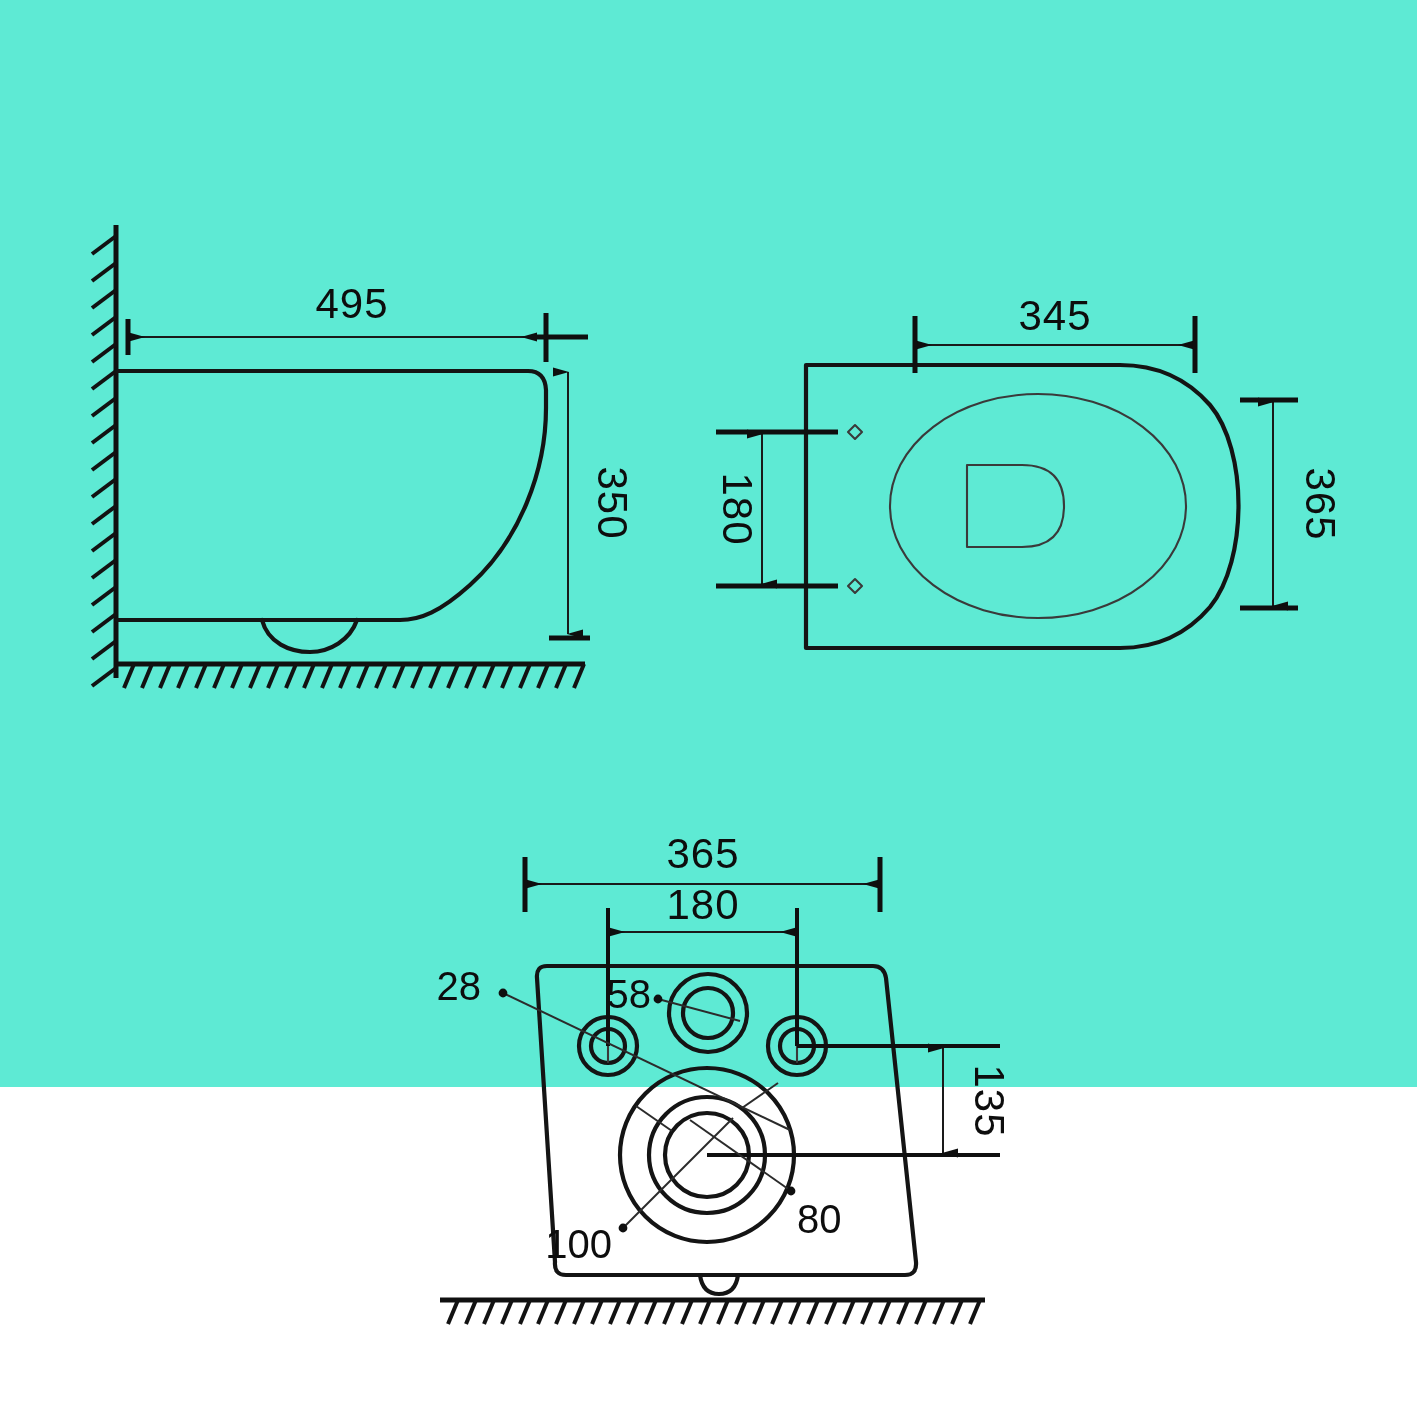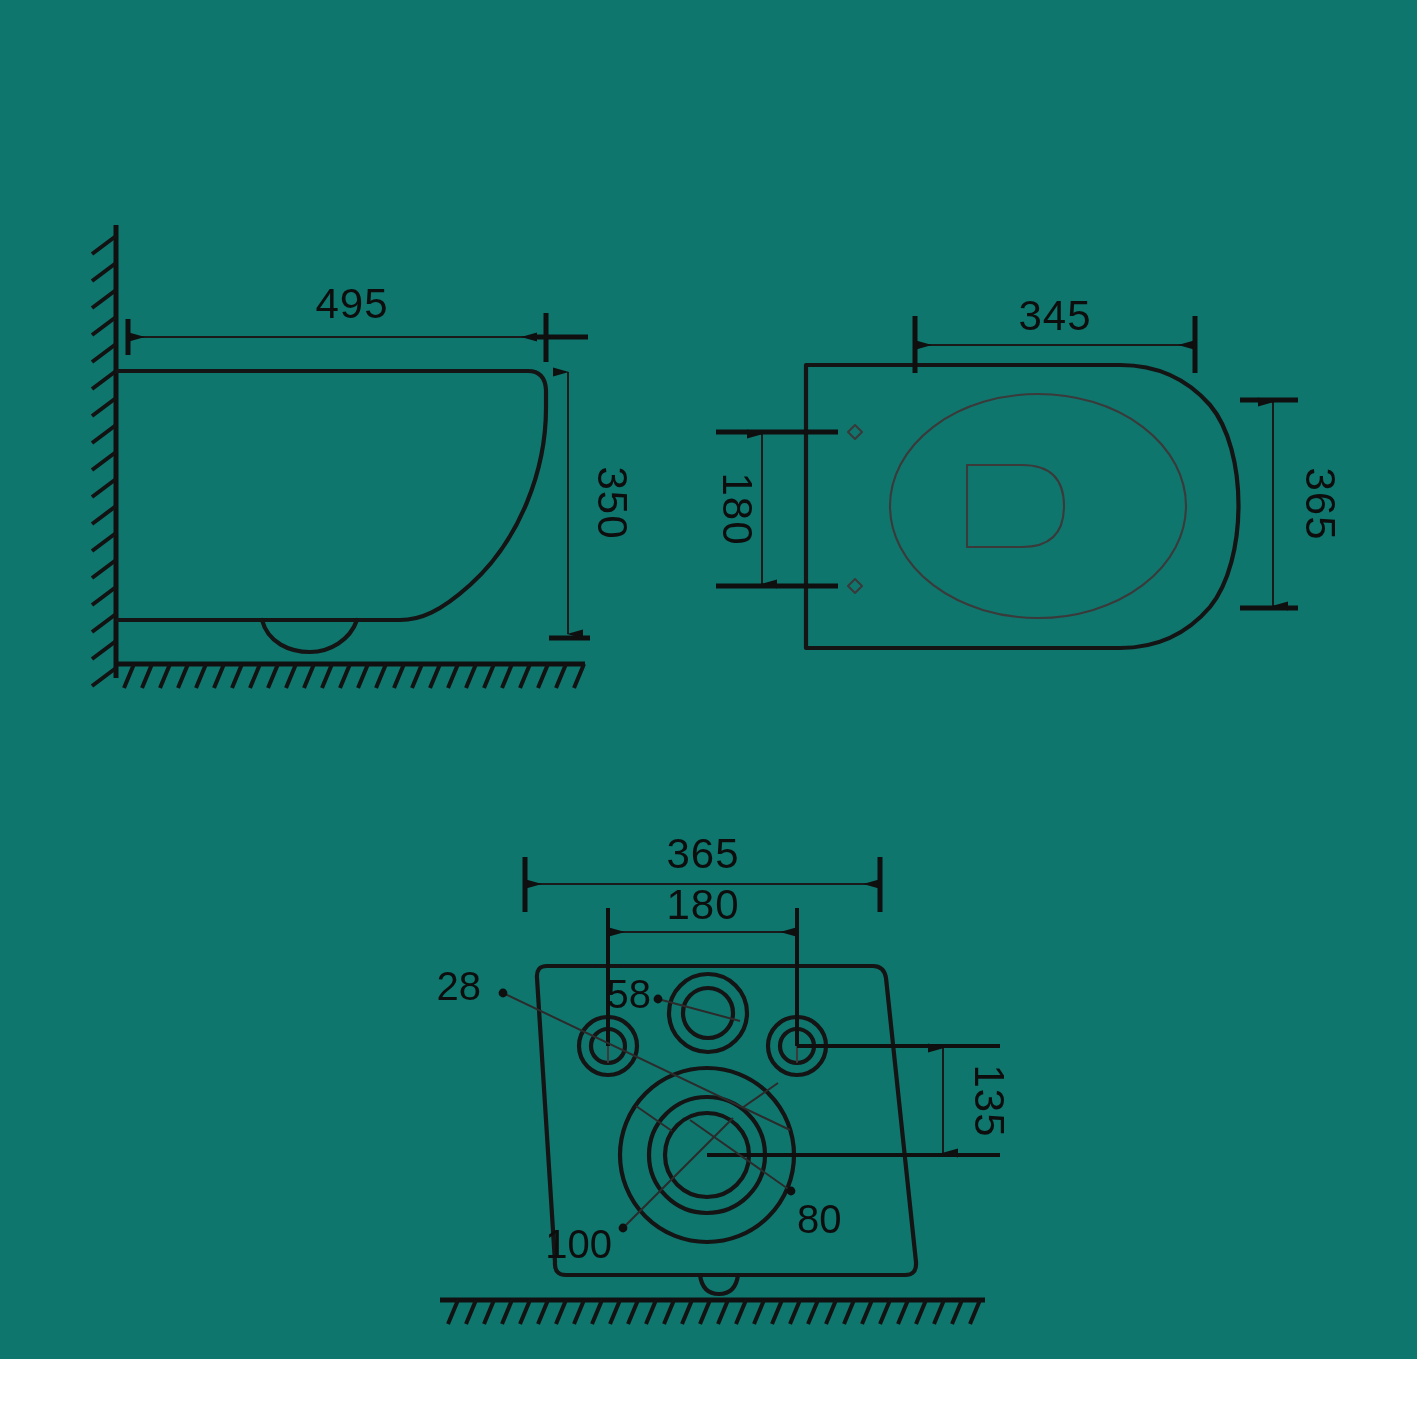--- a/index.html
+++ b/index.html
@@ -9,22 +9,22 @@
   }
   body {
     width: 1417px;
     height: 1417px;
     font-family: "Liberation Sans", sans-serif;
     overflow: hidden;
   }
   #drawing-root {
     position: relative;
     width: 1417px;
-    height: 1359px;
-    background: #0f766e;
+    height: 1087px;
+    background: #5eead4;
   }
   svg.sheet {
     display: block;
     width: 1417px;
     height: 1417px;
   }
   .obj { fill: none; stroke: #141414; stroke-width: 4.2; stroke-linejoin: round; stroke-linecap: round; }
   .obj-thin { fill: none; stroke: #3a3a3a; stroke-width: 2.1; stroke-linejoin: round; stroke-linecap: round; }
   .dimline { fill: none; stroke: #1a1a1a; stroke-width: 2.0; }
   .dimtick { fill: none; stroke: #0f0f0f; stroke-width: 5.0; stroke-linecap: butt; }

